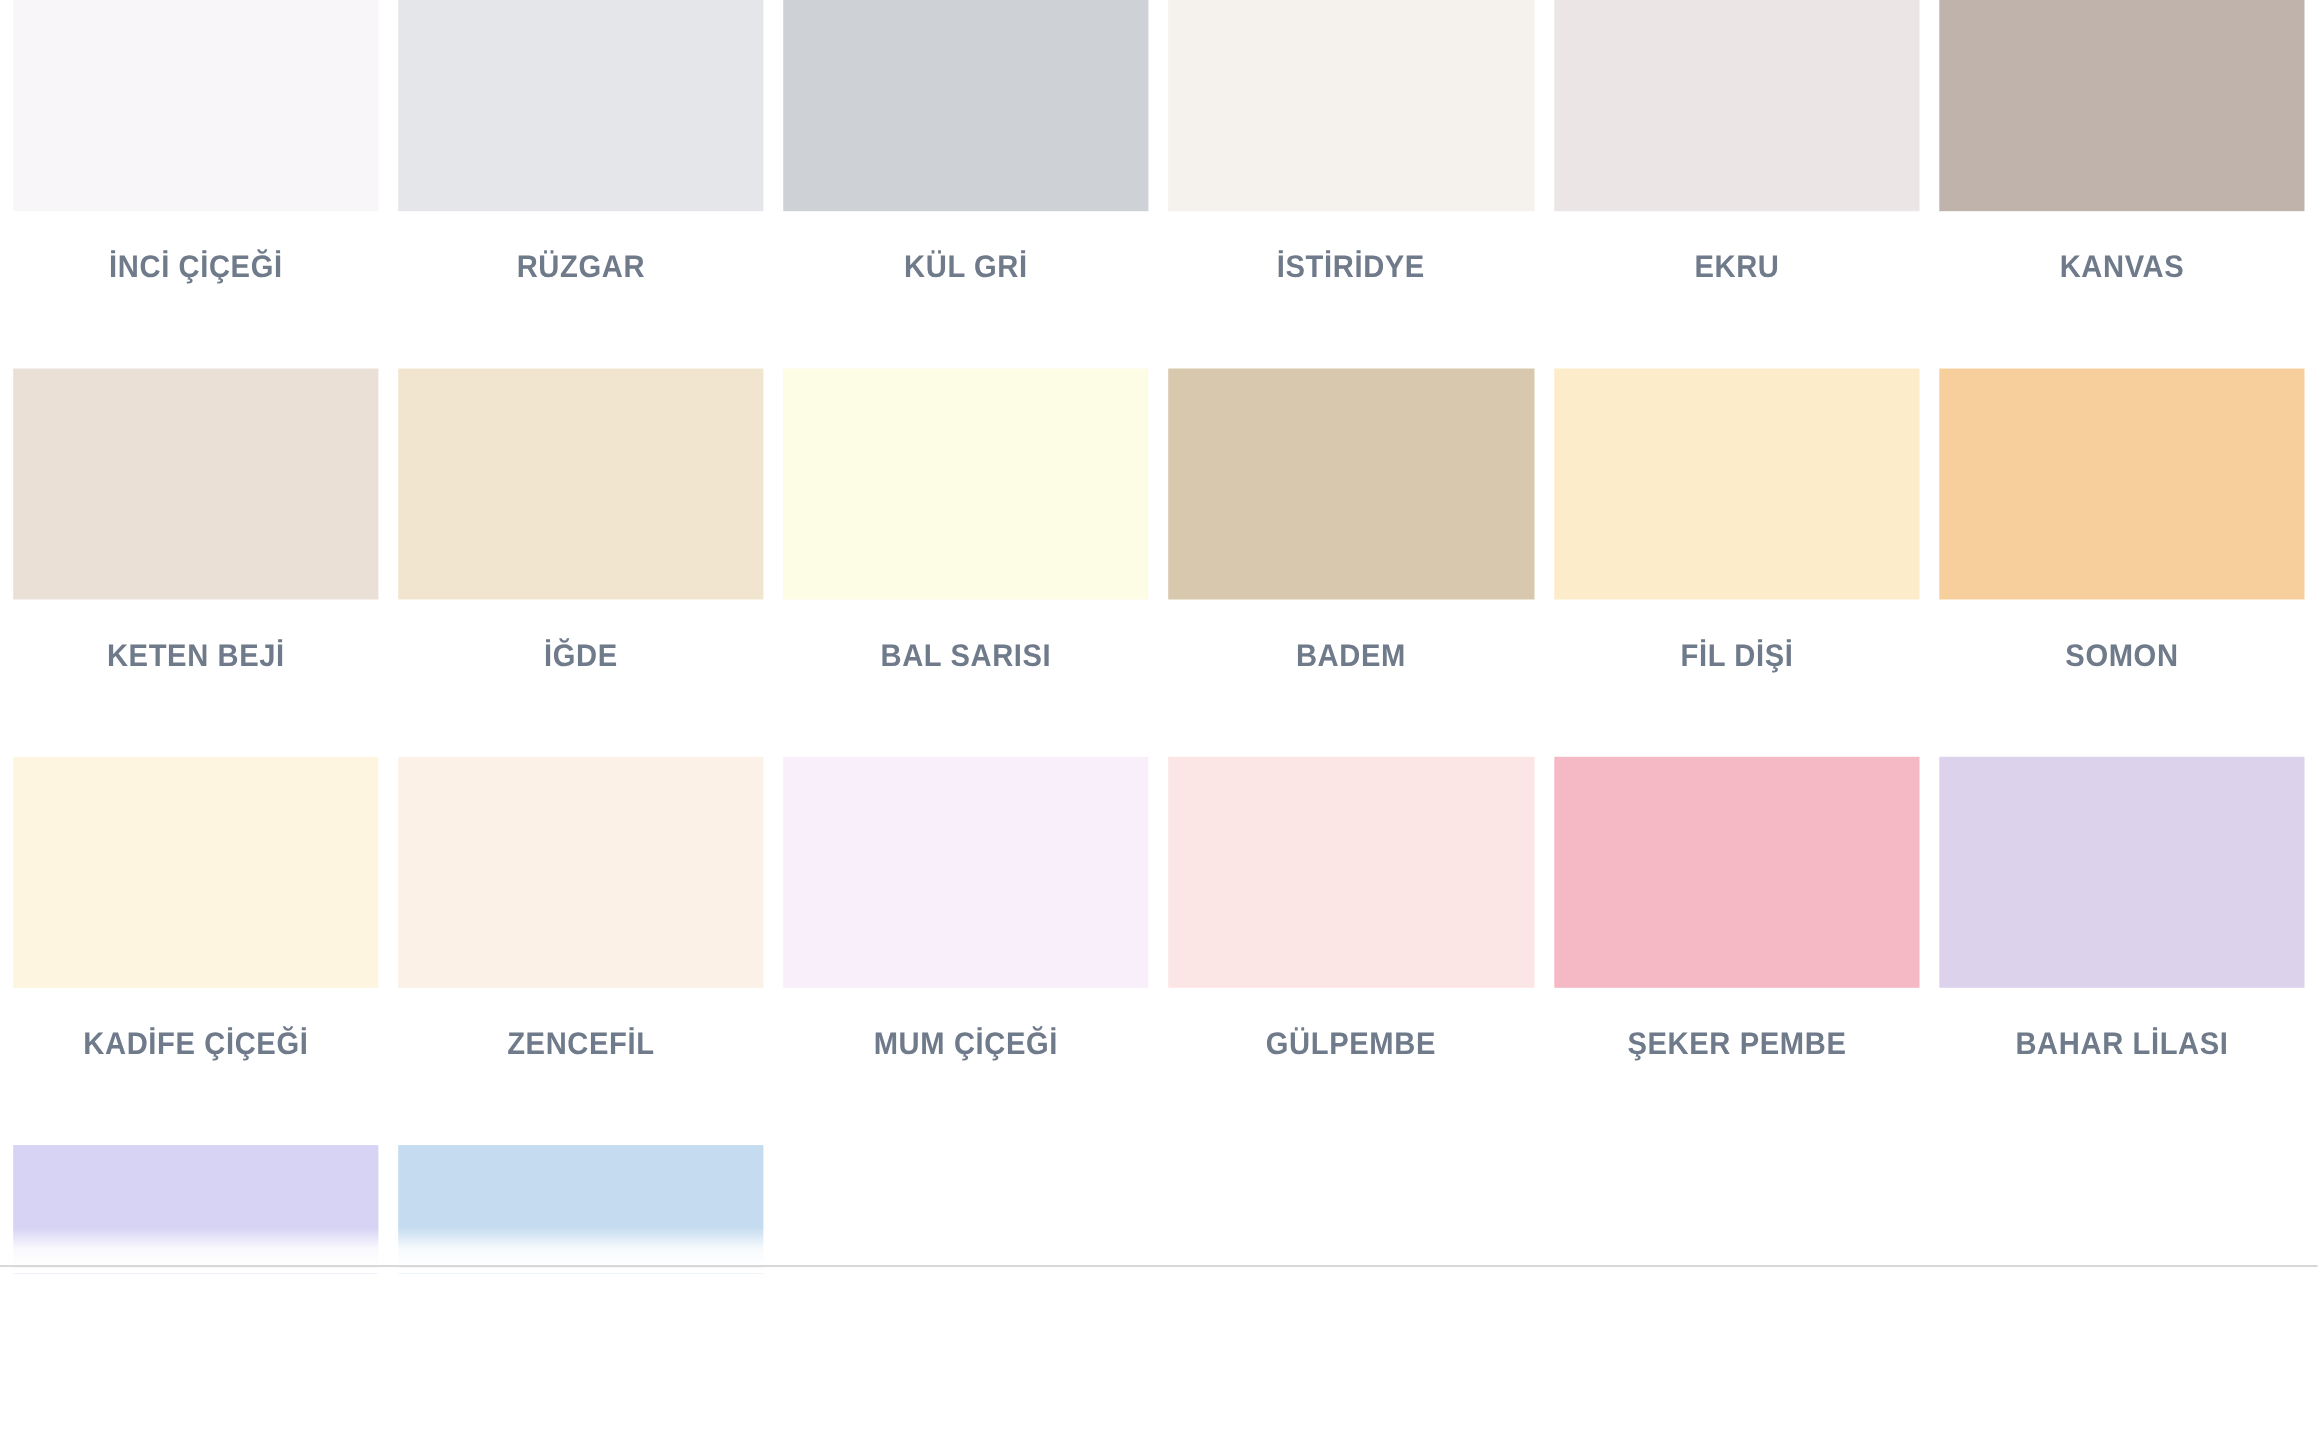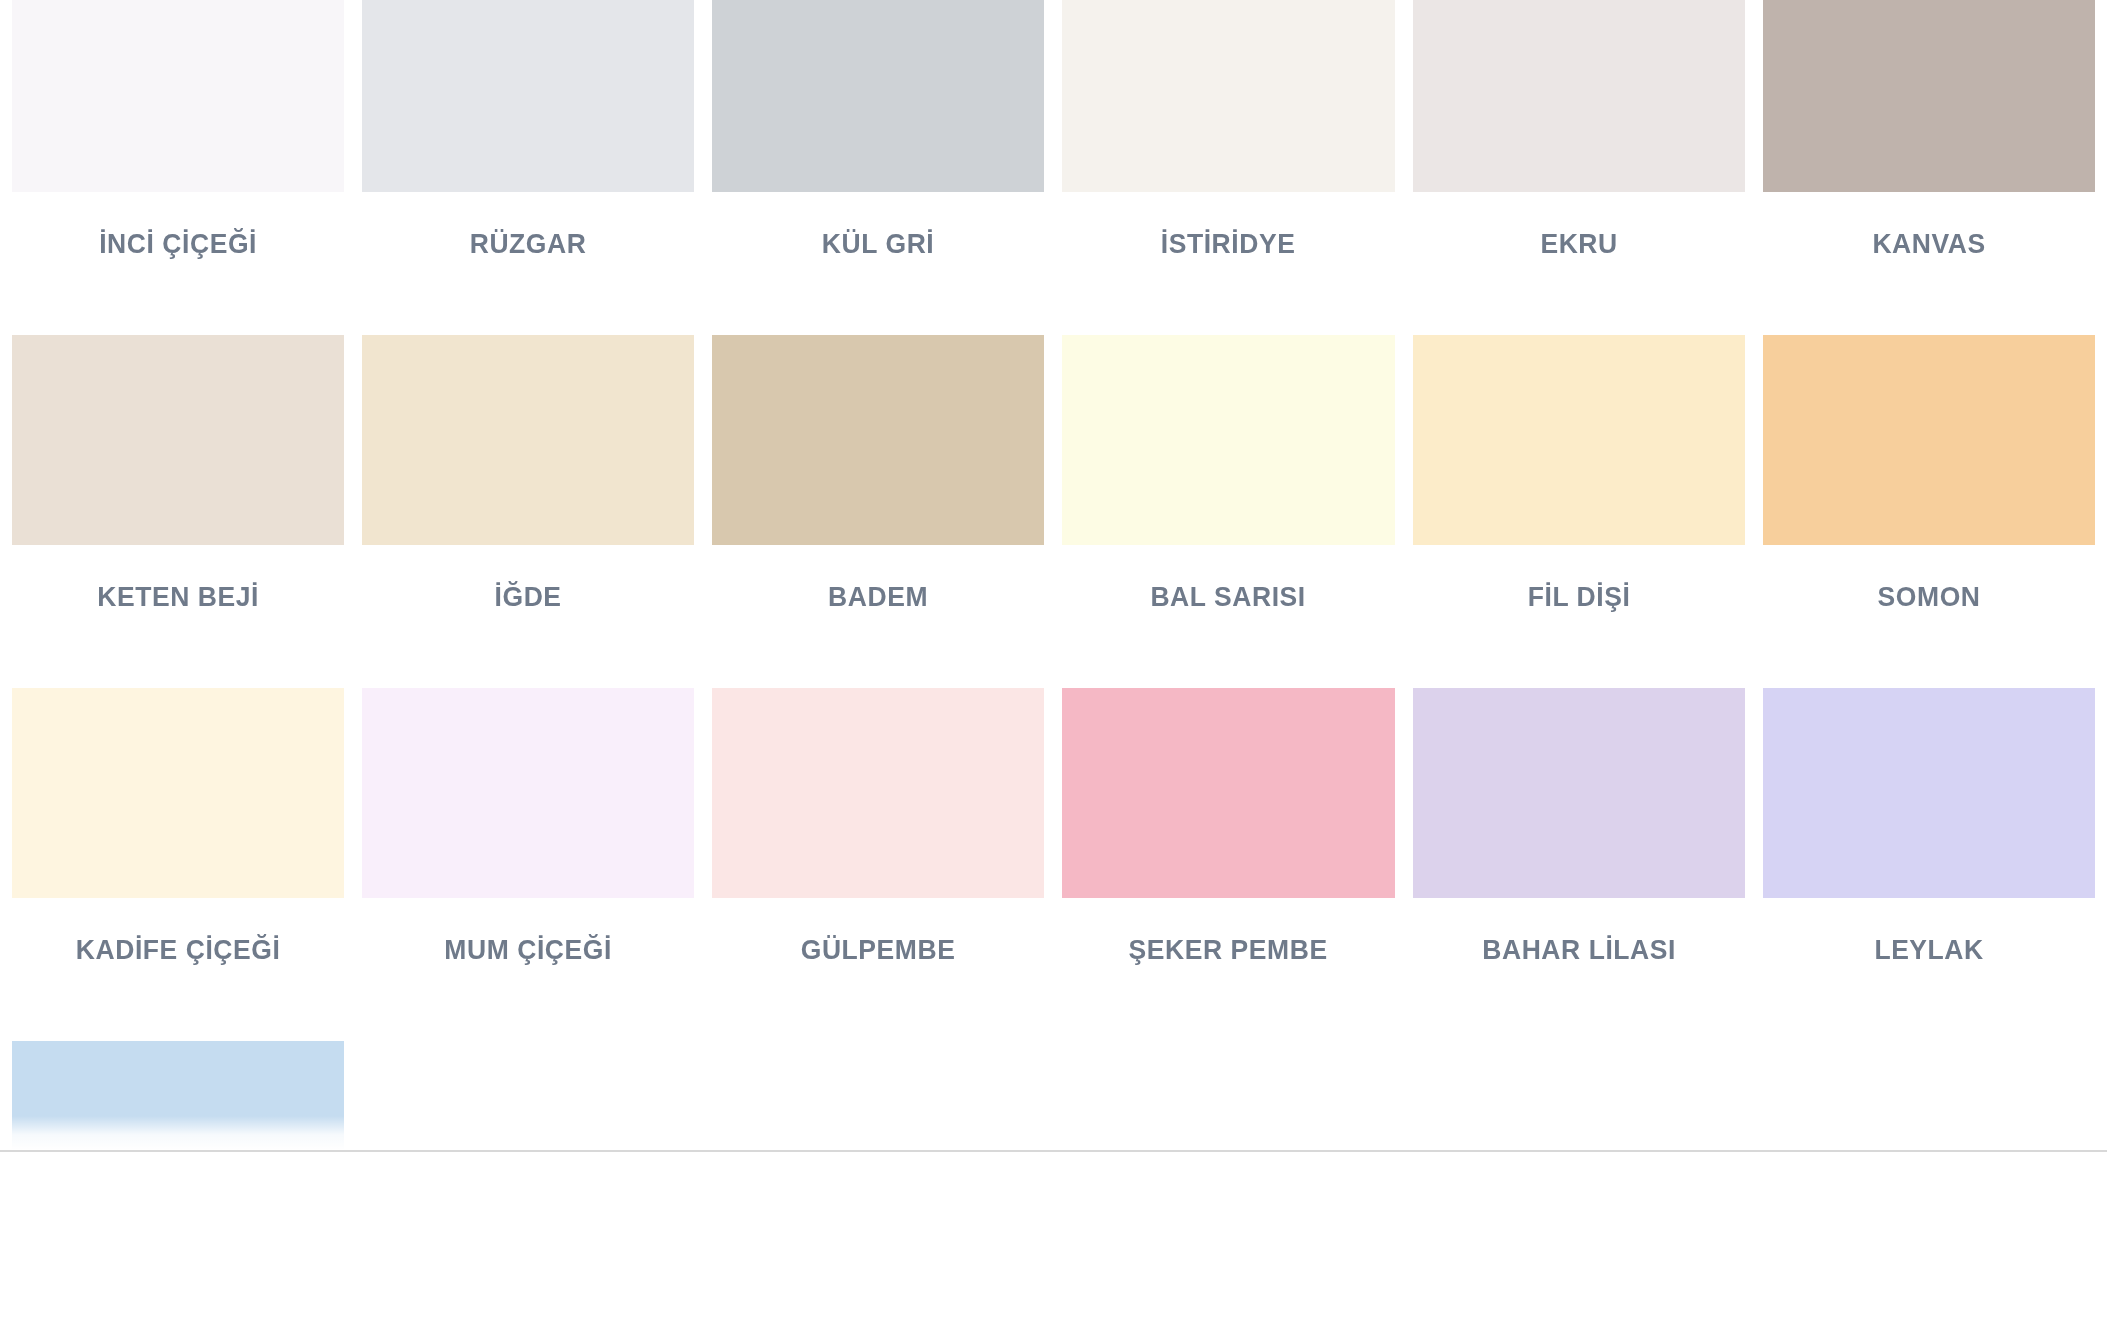--- a/index.html
+++ b/index.html
@@ -126,38 +126,42 @@
       </div>
       <div class="swatch-cell">
         <div class="swatch-chip" style="background: rgb(234, 224, 213);"></div>
         <div class="swatch-label">KETEN BEJİ</div>
       </div>
       <div class="swatch-cell">
         <div class="swatch-chip" style="background: rgb(241, 229, 207);"></div>
         <div class="swatch-label">İĞDE</div>
       </div>
       <div class="swatch-cell">
+        <div class="swatch-chip" style="background: rgb(253, 252, 228);"></div>
+        <div class="swatch-label">BAL SARISI</div>
+      </div>
+      <div class="swatch-cell">
         <div class="swatch-chip" style="background: rgb(216, 200, 174);"></div>
         <div class="swatch-label">BADEM</div>
-      </div>
-      <div class="swatch-cell">
-        <div class="swatch-chip" style="background: rgb(253, 252, 228);"></div>
-        <div class="swatch-label">BAL SARISI</div>
       </div>
       <div class="swatch-cell">
         <div class="swatch-chip" style="background: rgb(252, 236, 201);"></div>
         <div class="swatch-label">FİL DİŞİ</div>
       </div>
       <div class="swatch-cell">
         <div class="swatch-chip" style="background: rgb(247, 207, 156);"></div>
         <div class="swatch-label">SOMON</div>
       </div>
       <div class="swatch-cell">
         <div class="swatch-chip" style="background: rgb(254, 245, 224);"></div>
         <div class="swatch-label">KADİFE ÇİÇEĞİ</div>
+      </div>
+      <div class="swatch-cell">
+        <div class="swatch-chip" style="background: rgb(252, 241, 230);"></div>
+        <div class="swatch-label">ZENCEFİL</div>
       </div>
       <div class="swatch-cell">
         <div class="swatch-chip" style="background: rgb(249, 239, 251);"></div>
         <div class="swatch-label">MUM ÇİÇEĞİ</div>
       </div>
       <div class="swatch-cell">
         <div class="swatch-chip" style="background: rgb(251, 230, 229);"></div>
         <div class="swatch-label">GÜLPEMBE</div>
       </div>
       <div class="swatch-cell">

